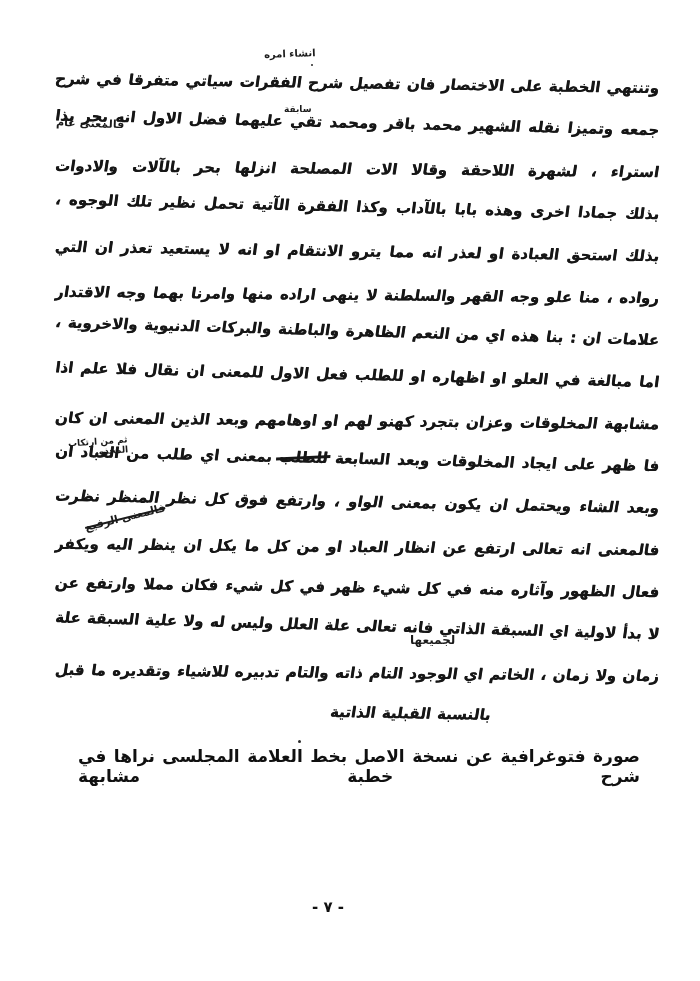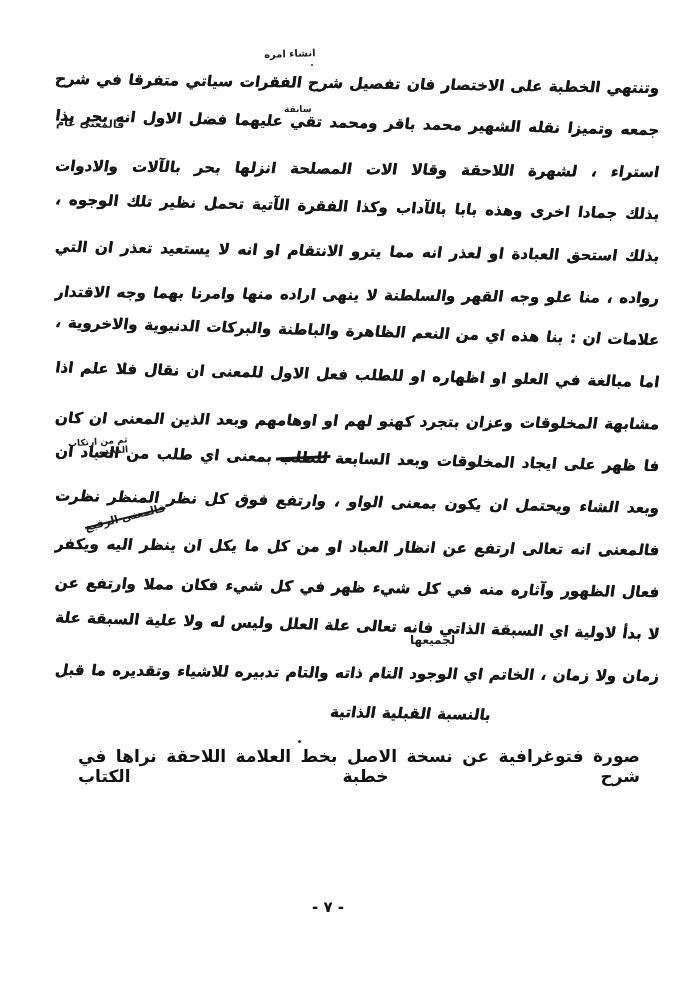--- a/index.html
+++ b/index.html
@@ -98,16 +98,16 @@
       <div class="annot">فالمعنى عام</div>
       <div class="annot">ثم من ارتكاب المحذور</div>
       <div class="annot struck-note">فالمعنى الرفيع</div>
       <div class="annot">سابقة</div>
       <div class="annot">لجميعها</div>
     </div>
 
   <div class="speck s1"></div>
   <div class="speck s2"></div>
 
-  <div class="caption" dir="rtl">صورة فتوغرافية عن نسخة الاصل بخط العلامة اللاحقة نراها في شرح خطبة الكتاب</div>
+  <div class="caption" dir="rtl">صورة فتوغرافية عن نسخة الاصل بخط العلامة المجلسى نراها في شرح خطبة مشابهة</div>
 
   <div class="page-number" dir="ltr">- ٧ -</div>
 </div>
 
 </body></html>

